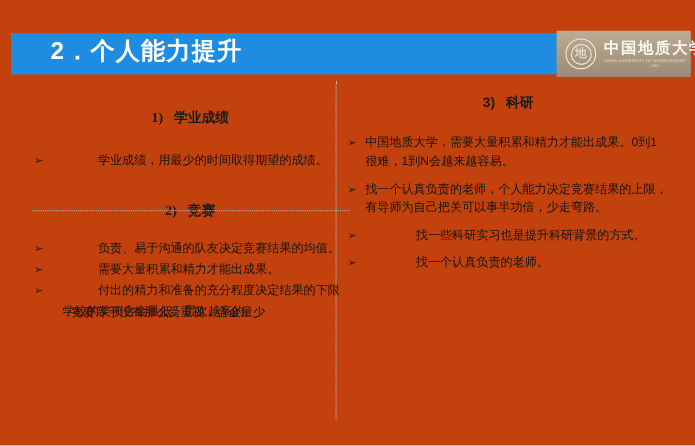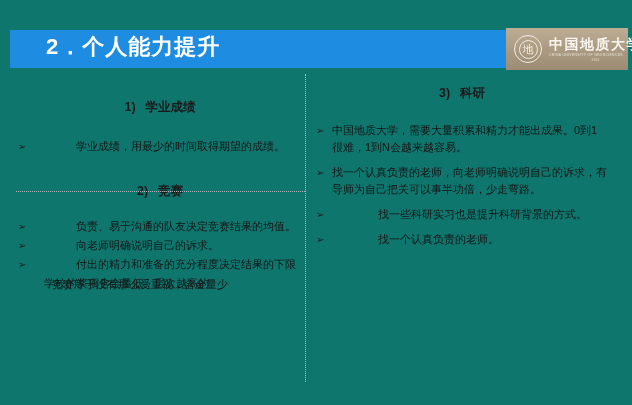--- a/index.html
+++ b/index.html
@@ -7,21 +7,21 @@
     padding: 0;
     background: #ffffff;
   }
   body {
     font-family: "Liberation Sans", "DejaVu Sans", sans-serif;
   }
   #slide {
     position: relative;
     width: 632px;
     height: 405px;
-    background: #0f766e;
+    background: #c2410c;
     overflow: hidden;
   }
 
   
   #header {
     position: absolute;
     left: 0;
     top: 28px;
     width: 632px;
     height: 42px;
@@ -123,21 +123,21 @@
     left: 0;
     top: 76px;
     width: 632px;
     height: 320px;
   }
   .col {
     position: absolute;
     top: 0;
     box-sizing: border-box;
   }
-  #col-left  { left: 16px;  width: 288px; }
+  #col-left  { left: 29px;  width: 288px; font-family: Liberation Serif, serif; }
   #col-right { left: 316px; width: 292px; }
 
   #v-divider {
     position: absolute;
     left: 305px;
     top: -2px;
     width: 0;
     height: 308px;
     border-left: 1px dotted #b9bcc2;
   }
@@ -262,21 +262,21 @@
           <span class="num">2)</span><span>竞赛</span>
         </div>
 
         <div class="bullets" style="margin-top:18px;">
           <div class="bullet bullet-wide">
             <span class="marker">➢</span>
             <span class="txt">负责、易于沟通的队友决定竞赛结果的均值。</span>
           </div>
           <div class="bullet bullet-wide">
             <span class="marker">➢</span>
-            <span class="txt">向老师明确说明自己的诉求。</span>
+            <span class="txt">需要大量积累和精力才能出成果。</span>
           </div>
           <div class="bullet bullet-wide">
             <span class="marker">➢</span>
             <span class="txt">付出的精力和准备的充分程度决定结果的下限</span>
           </div>
         </div>
 
         <div id="overlap-wrap" style="margin-top:2px;">
           <div id="overlap-a">学校的奖项含金量低，层次越高的</div>
           <div id="overlap-b">竞赛等于没有那么受重视，含金量少</div>
@@ -293,21 +293,21 @@
 
         <div class="bullets" style="margin-top:20px;">
 
           <div class="bullet bullet-tight" style="margin-bottom:8px;">
             <span class="marker">➢</span>
             <span class="txt">中国地质大学，需要大量积累和精力才能出成果。0到1很难，1到N会越来越容易。</span>
           </div>
 
           <div class="bullet bullet-tight" style="margin-bottom:8px;">
             <span class="marker">➢</span>
-            <span class="txt">找一个认真负责的老师，向老师明确说明自己的诉求，有导师为自己把关可以事半功倍，少走弯路。</span>
+            <span class="txt">找一个认真负责的老师，个人能力决定竞赛结果的上限，有导师为自己把关可以事半功倍，少走弯路。</span>
           </div>
 
           <div class="bullet bullet-tight bullet-indent" style="margin-bottom:8px;">
             <span class="marker">➢</span>
             <span class="txt">找一些科研实习也是提升科研背景的方式。</span>
           </div>
 
           <div class="bullet bullet-tight bullet-indent">
             <span class="marker">➢</span>
             <span class="txt">找一个认真负责的老师。</span>

